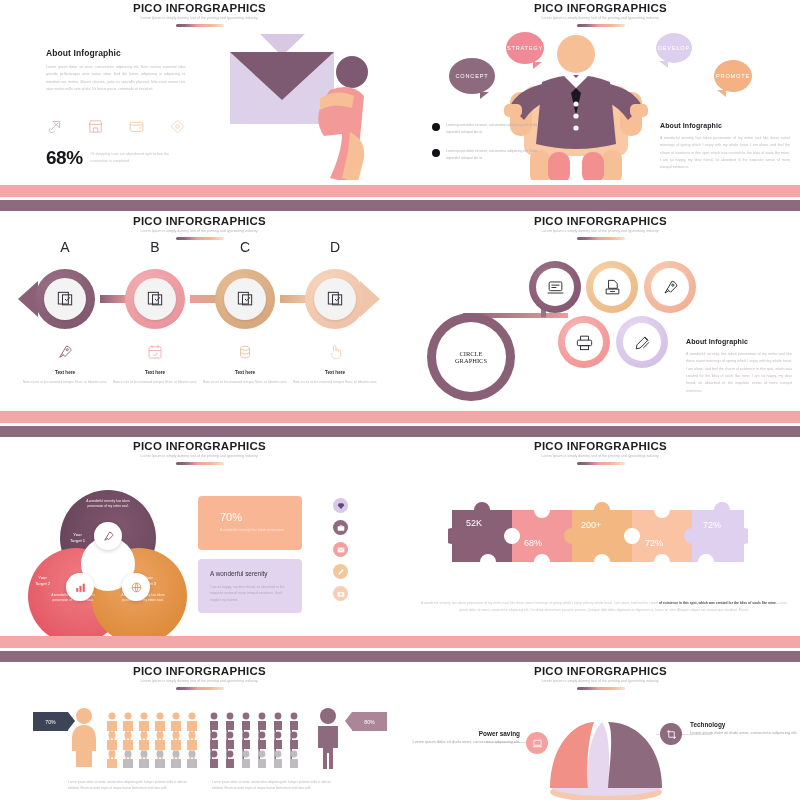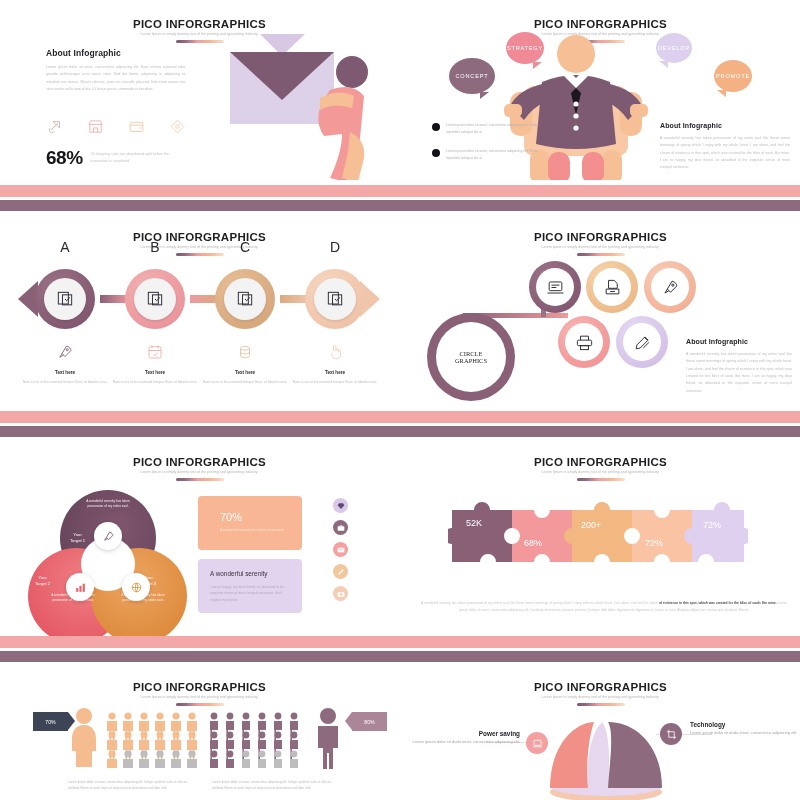--- a/index.html
+++ b/index.html
@@ -2,21 +2,21 @@
 <html><head>
 <meta charset="utf-8">
 <style>
   html,body{margin:0;padding:0;background:#ffffff;}
   body{width:800px;height:800px;overflow:hidden;font-family:"Liberation Sans",sans-serif;-webkit-font-smoothing:antialiased;}
   .deck{position:relative;width:800px;height:800px;background:#fff;}
 
   
   .slide{position:absolute;background:#fff;overflow:hidden;}
   .slide-head{text-align:center;padding-top:2px;}
-  .slide-title{font-weight:bold;letter-spacing:.3px;color:#1d1d22;margin-top:16px;}
+  .slide-title{font-weight:bold;letter-spacing:.3px;color:#1d1d22;}
   .slide-sub{color:#b9b3b8;margin-top:2px;}
   .rule{height:3px;margin:4px auto 0;border-radius:2px;
         background:linear-gradient(90deg,#7d5a73 0%,#8e6a80 18%,#f0a0a0 45%,#f3b894 72%,#f7e1d0 100%);}
 
   
   .band{position:absolute;left:0;width:800px;}
   .band .pink{height:12px;background:#f4a7a7;}
   .band .gap{height:3px;background:#ffffff;}
   .band .mauve{height:11px;background:#8d6a7e;}
 

